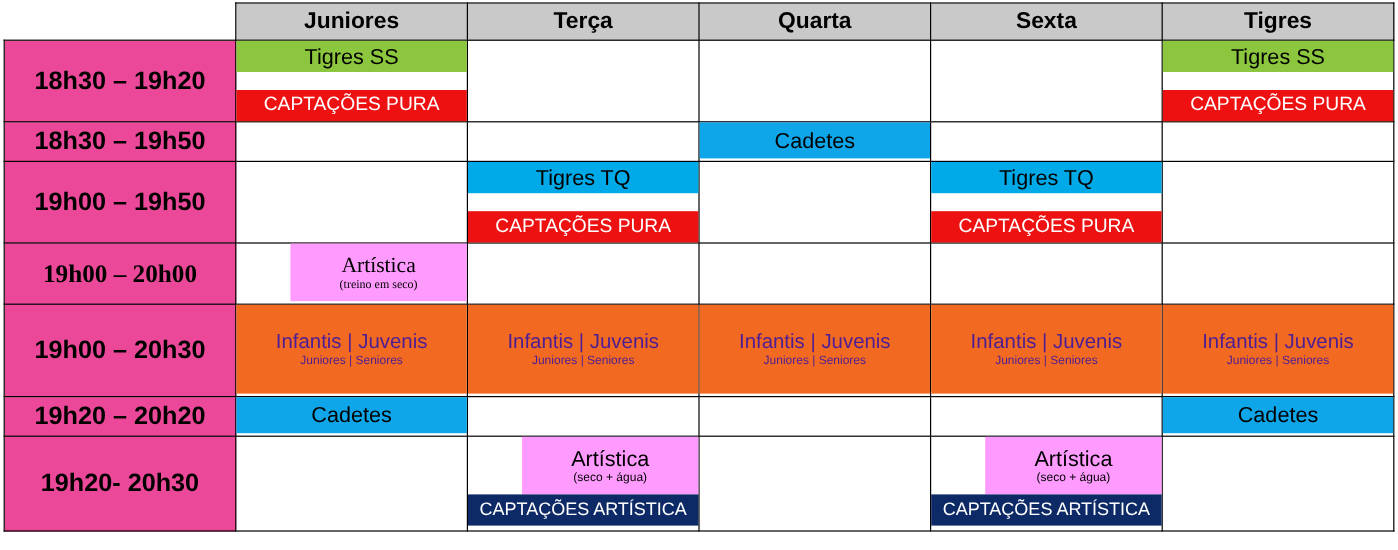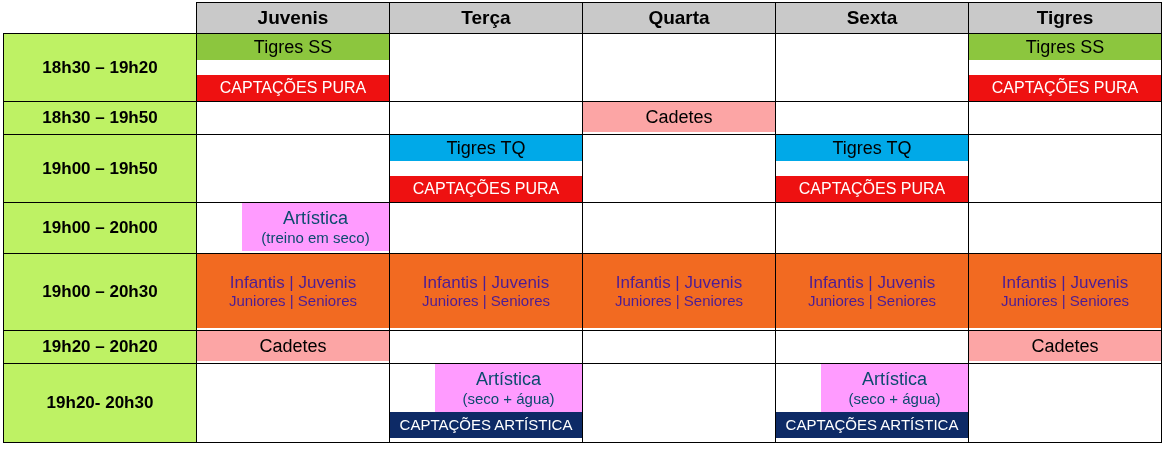--- a/index.html
+++ b/index.html
@@ -33,22 +33,22 @@
   }
   thead th.dayhead {
     background: #c9c9c9;
     font-size: 19px;
     font-weight: bold;
     color: #000;
     height: 30px;
     text-align: center;
   }
   td.timecell {
-    background: #bef264;
-    font-size: 17px;
+    background: #ec4899;
+    font-size: 21px;
     font-weight: bold;
     color: #000;
     text-align: center;
   }
   td.daycell {
     background: #ffffff;
     padding: 0;
   }
   .stack {
     display: flex;
@@ -60,56 +60,56 @@
     box-sizing: border-box;
     display: flex;
     flex-direction: column;
     align-items: center;
     justify-content: center;
     text-align: center;
     line-height: 1.15;
   }
   .blk.empty { background: transparent; }
   .lbl-main { display: block; }
-  .lbl-sub  { display: block; font-size: 15px; }
+  .lbl-sub  { display: block; font-size: 10px; }
 
   
   .c-green  { background: #8cc63e; color: #000; }
   .c-red    { background: #ee1111; color: #ffffff; margin-top: 15px; }
-  .c-yellow { background: #fca5a5; color: #000; }
+  .c-yellow { background: #0ea5e9; color: #000; }
   .c-blue   { background: #00a9e8; color: #000; }
-  .c-pink   { background: #ff9bff; color: #0c4a6e; margin-left: 45px; }
+  .c-pink   { background: #ff9bff; color: #000000; margin-left: 45px; }
   .c-orange { background: #f26a21; color: #4c1d95; }
   .c-navy   { background: #0d2a66; color: #ffffff; }
 
   
   tr.r0 td { height: 54px; }
   tr.r1 td { height: 32px; }
   tr.r2 td { height: 54px; }
-  tr.r3 td { height: 50px; }
+  tr.r3 td { height: 50px; font-family: Liberation Serif, serif; }
   tr.r4 td { height: 76px; }
   tr.r5 td { height: 32px; }
   tr.r6 td { height: 78px; }
 </style>
 </head>
 <body>
 
 <table class="schedule">
   <colgroup>
     <col class="timecol">
     <col class="daycol">
       <col class="daycol">
       <col class="daycol">
       <col class="daycol">
       <col class="daycol">
   </colgroup>
   <thead>
     <tr>
       <th class="corner"></th>
-      <th class="dayhead">Juvenis</th>
+      <th class="dayhead">Juniores</th>
       <th class="dayhead">Terça</th>
       <th class="dayhead">Quarta</th>
       <th class="dayhead">Sexta</th>
       <th class="dayhead">Tigres</th>
     </tr>
   </thead>
   <tbody id="schedule-body">
       <tr class="r0">
         <td class="timecell">18h30 – 19h20</td>
         <td class="daycell">

